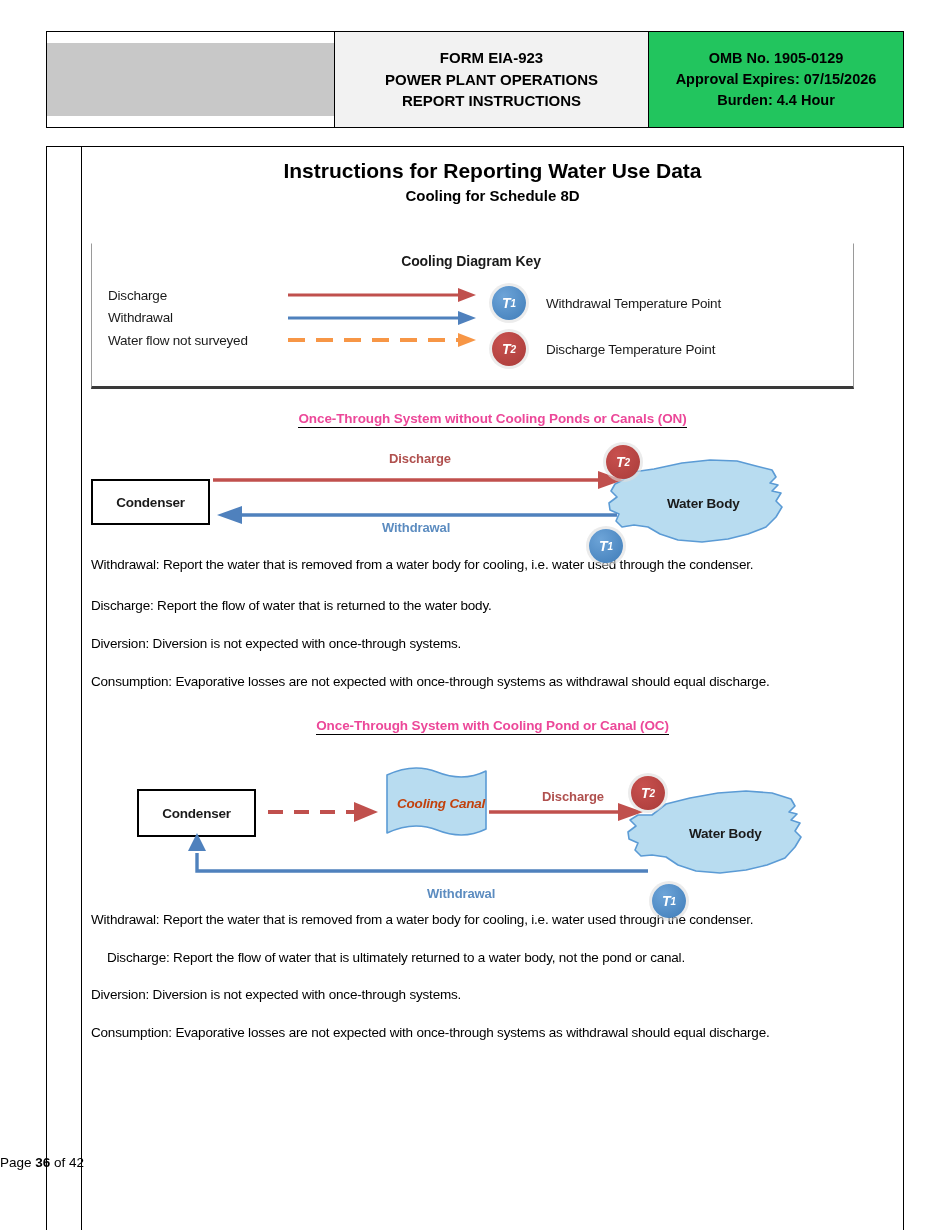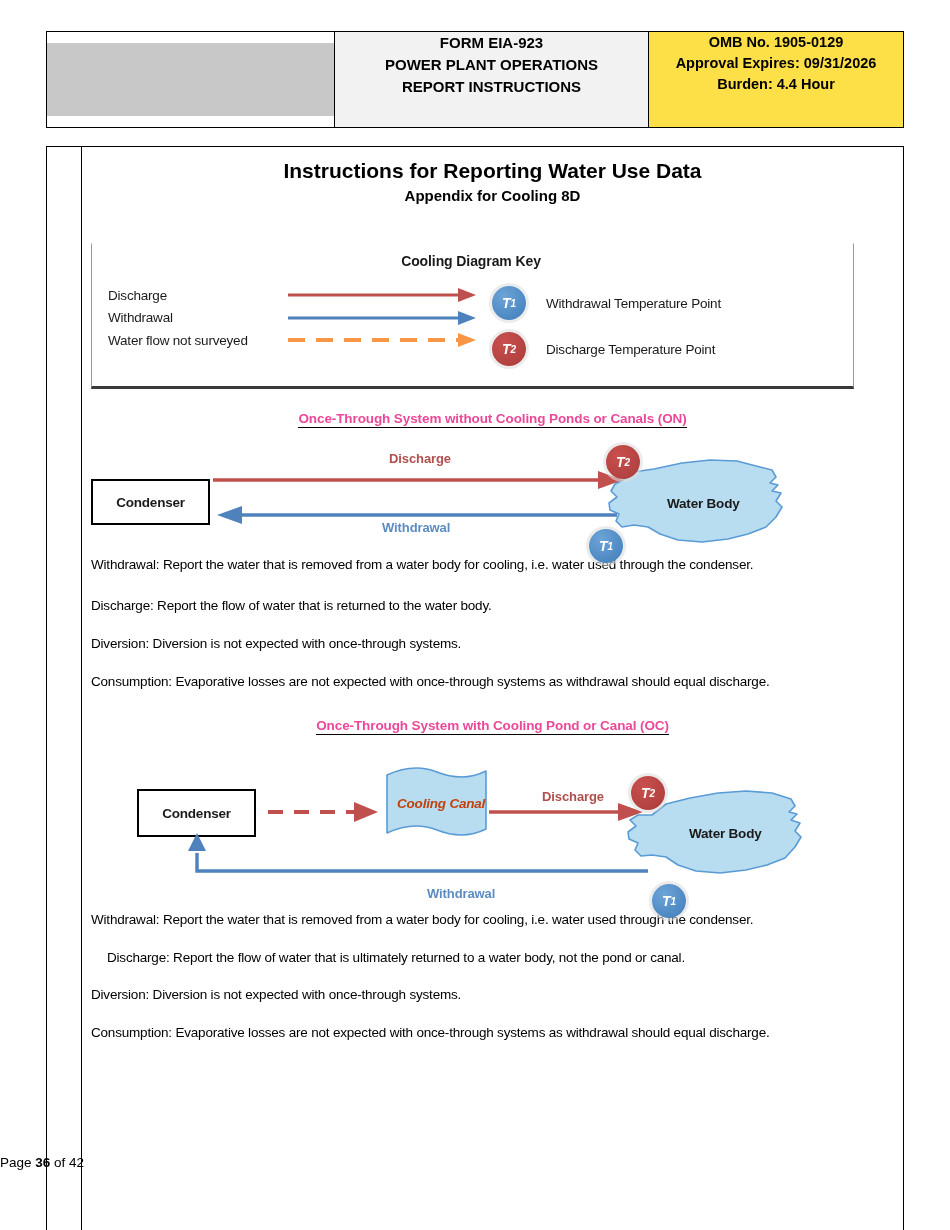--- a/index.html
+++ b/index.html
@@ -18,21 +18,21 @@
   
   .hdr-table {
     position: absolute;
     left: 46px; top: 31px;
     width: 858px; height: 97px;
     display: flex;
     border: 1.5px solid #000;
   }
   .hdr-cell {
     border-right: 1.5px solid #000;
-    display: flex; align-items: flex-start; justify-content: center;
+    display: flex; align-items: center; justify-content: center;
     text-align: center;
   }
   .hdr-cell:last-child { border-right: none; }
   .hdr-logo {
     width: 288px;
     background: #ffffff;
     position: relative;
   }
   .hdr-logo-inner {
     position: absolute;
@@ -41,21 +41,21 @@
   }
   .hdr-form {
     width: 314px;
     background: #f2f2f2;
     font-weight: bold;
     font-size: 15px;
     line-height: 1.45;
   }
   .hdr-omb {
     flex: 1;
-    background: #fde047;
+    background: #22c55e;
     font-weight: bold;
     font-size: 14.5px;
     line-height: 1.45;
   }
 
   
   .frame {
     position: absolute;
     left: 46px; top: 146px;
     width: 858px; height: 1202px;
@@ -225,32 +225,32 @@
   <div class="hdr-cell hdr-form">
     <div>
       <div>FORM EIA-923</div>
       <div>POWER PLANT OPERATIONS</div>
       <div>REPORT INSTRUCTIONS</div>
     </div>
   </div>
   <div class="hdr-cell hdr-omb">
     <div>
       <div>OMB No. 1905-0129</div>
-      <div>Approval Expires: 09/31/2026</div>
+      <div>Approval Expires: 07/15/2026</div>
       <div>Burden: 4.4 Hour</div>
     </div>
   </div>
 </div>
 
 <div class="frame">
   <div class="frame-gutter"></div>
   <div class="frame-body">
 
     <div class="doc-title">Instructions for Reporting Water Use Data</div>
-    <div class="doc-subtitle">Appendix for Cooling 8D</div>
+    <div class="doc-subtitle">Cooling for Schedule 8D</div>
 
     <div class="legend-box">
       <div class="legend-title">Cooling Diagram Key</div>
 
       <div class="legend-rows">
 
         <div class="legend-row">
           <div class="legend-label">Discharge</div>
           <div class="legend-arrow-cell">
             <svg width="190" height="22" viewBox="0 0 190 22">

